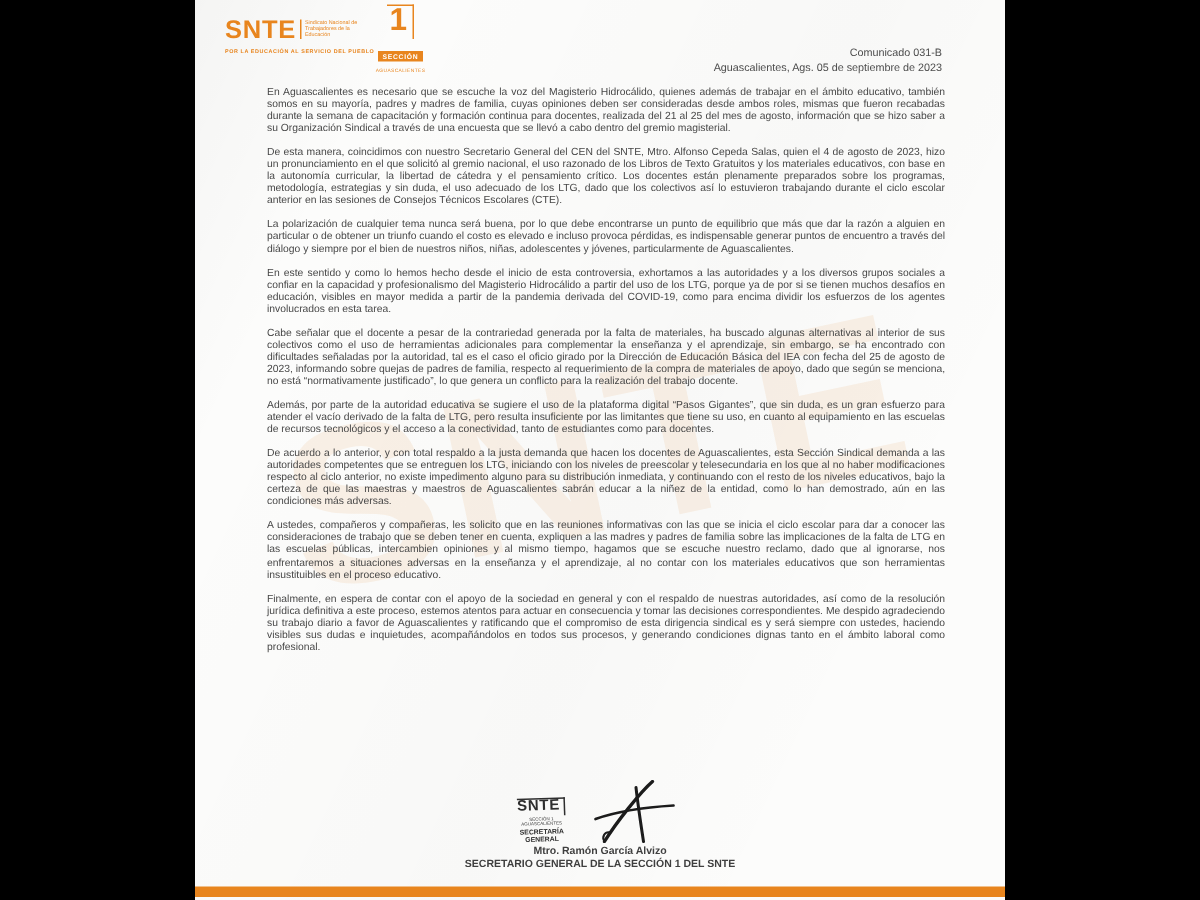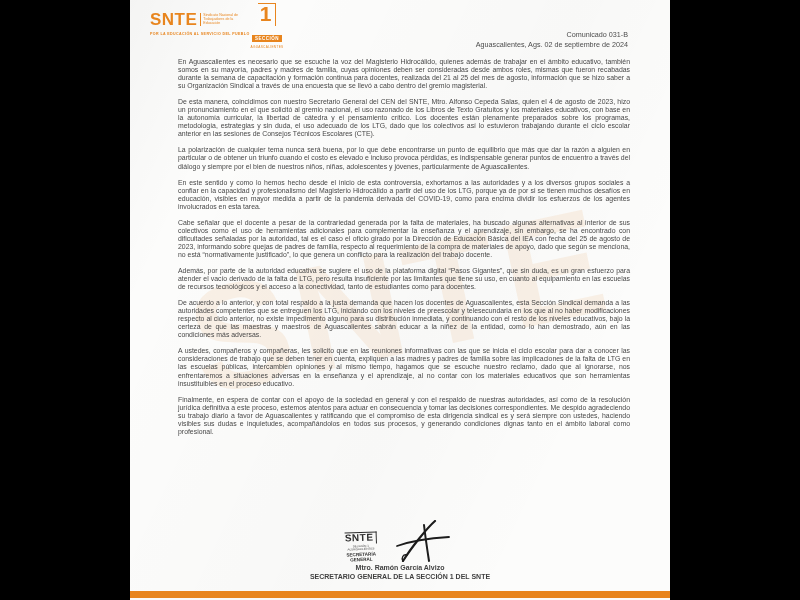--- a/index.html
+++ b/index.html
@@ -66,21 +66,21 @@
     </div>
 
     <div class="section-badge">
       <div><span class="section-number">1</span></div>
       <span class="section-label">SECCIÓN</span>
       <div class="section-region">AGUASCALIENTES</div>
     </div>
 
     <div class="header-right">
       <div>Comunicado 031-B</div>
-      <div>Aguascalientes, Ags. 02 de septiembre de 2024</div>
+      <div>Aguascalientes, Ags. 05 de septiembre de 2023</div>
     </div>
 
     <div class="body-text">
       <p>En Aguascalientes es necesario que se escuche la voz del Magisterio Hidrocálido, quienes además de trabajar en el ámbito educativo, también somos en su mayoría, padres y madres de familia, cuyas opiniones deben ser consideradas desde ambos roles, mismas que fueron recabadas durante la semana de capacitación y formación continua para docentes, realizada del 21 al 25 del mes de agosto, información que se hizo saber a su Organización Sindical a través de una encuesta que se llevó a cabo dentro del gremio magisterial.</p>
       <p>De esta manera, coincidimos con nuestro Secretario General del CEN del SNTE, Mtro. Alfonso Cepeda Salas, quien el 4 de agosto de 2023, hizo un pronunciamiento en el que solicitó al gremio nacional, el uso razonado de los Libros de Texto Gratuitos y los materiales educativos, con base en la autonomía curricular, la libertad de cátedra y el pensamiento crítico. Los docentes están plenamente preparados sobre los programas, metodología, estrategias y sin duda, el uso adecuado de los LTG, dado que los colectivos así lo estuvieron trabajando durante el ciclo escolar anterior en las sesiones de Consejos Técnicos Escolares (CTE).</p>
       <p>La polarización de cualquier tema nunca será buena, por lo que debe encontrarse un punto de equilibrio que más que dar la razón a alguien en particular o de obtener un triunfo cuando el costo es elevado e incluso provoca pérdidas, es indispensable generar puntos de encuentro a través del diálogo y siempre por el bien de nuestros niños, niñas, adolescentes y jóvenes, particularmente de Aguascalientes.</p>
       <p>En este sentido y como lo hemos hecho desde el inicio de esta controversia, exhortamos a las autoridades y a los diversos grupos sociales a confiar en la capacidad y profesionalismo del Magisterio Hidrocálido a partir del uso de los LTG, porque ya de por si se tienen muchos desafíos en educación, visibles en mayor medida a partir de la pandemia derivada del COVID-19, como para encima dividir los esfuerzos de los agentes involucrados en esta tarea.</p>
       <p>Cabe señalar que el docente a pesar de la contrariedad generada por la falta de materiales, ha buscado algunas alternativas al interior de sus colectivos como el uso de herramientas adicionales para complementar la enseñanza y el aprendizaje, sin embargo, se ha encontrado con dificultades señaladas por la autoridad, tal es el caso el oficio girado por la Dirección de Educación Básica del IEA con fecha del 25 de agosto de 2023, informando sobre quejas de padres de familia, respecto al requerimiento de la compra de materiales de apoyo, dado que según se menciona, no está “normativamente justificado”, lo que genera un conflicto para la realización del trabajo docente.</p>
       <p>Además, por parte de la autoridad educativa se sugiere el uso de la plataforma digital “Pasos Gigantes”, que sin duda, es un gran esfuerzo para atender el vacío derivado de la falta de LTG, pero resulta insuficiente por las limitantes que tiene su uso, en cuanto al equipamiento en las escuelas de recursos tecnológicos y el acceso a la conectividad, tanto de estudiantes como para docentes.</p>
       <p>De acuerdo a lo anterior, y con total respaldo a la justa demanda que hacen los docentes de Aguascalientes, esta Sección Sindical demanda a las autoridades competentes que se entreguen los LTG, iniciando con los niveles de preescolar y telesecundaria en los que al no haber modificaciones respecto al ciclo anterior, no existe impedimento alguno para su distribución inmediata, y continuando con el resto de los niveles educativos, bajo la certeza de que las maestras y maestros de Aguascalientes sabrán educar a la niñez de la entidad, como lo han demostrado, aún en las condiciones más adversas.</p>

